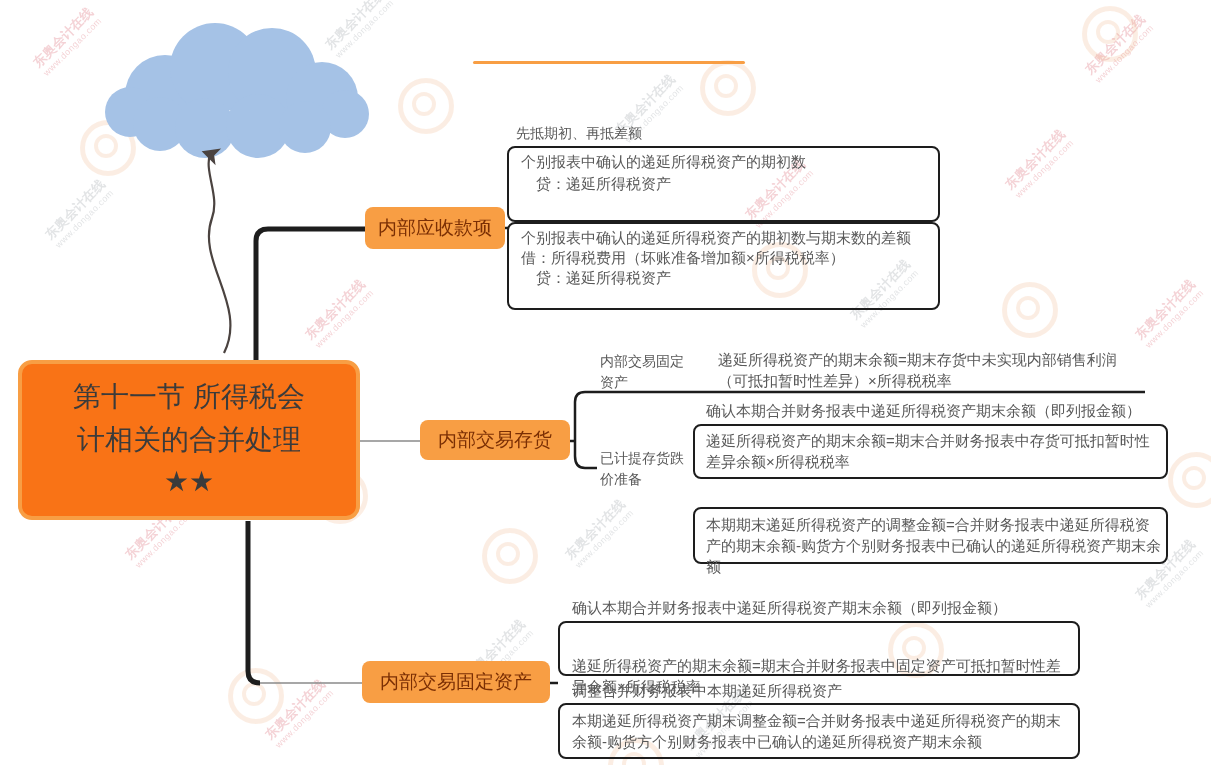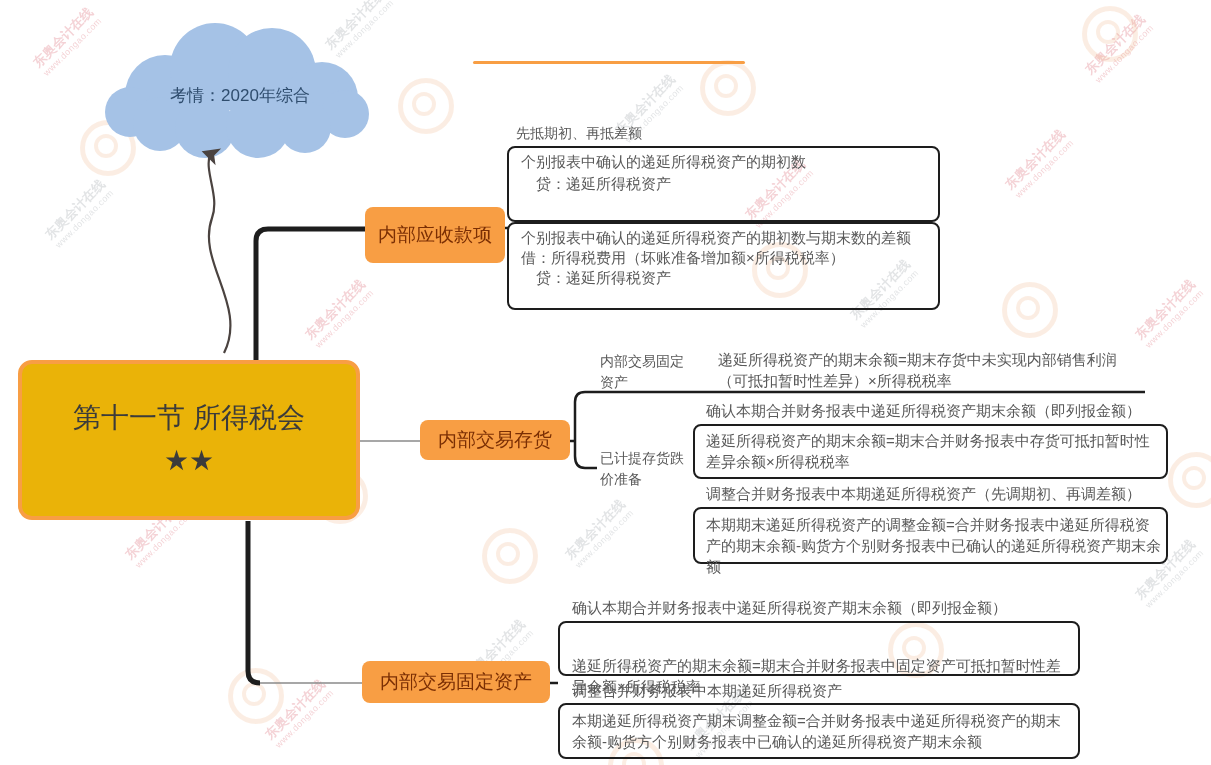--- a/index.html
+++ b/index.html
@@ -21,21 +21,21 @@
   .wm-ring{position:absolute;width:46px;height:46px;border:5px solid #F0B284;border-radius:50%;opacity:.22;}
   .wm-ring::after{content:"";position:absolute;left:9px;top:9px;width:16px;height:16px;border:4px solid #F0B284;border-radius:50%;}
   
   #wires{position:absolute;inset:0;z-index:1;pointer-events:none;}
   
   .node,.box,.txt,.lbl{position:absolute;z-index:2;box-sizing:border-box;}
   .title{position:absolute;z-index:2;font-size:20px;color:var(--title-text);text-align:center;letter-spacing:1px;}
   .title-underline{position:absolute;z-index:2;background:var(--accent);border-radius:2px;}
   .root-node{
     left:18px;top:360px;width:342px;height:160px;border:4px solid var(--accent);
-    border-radius:14px;background:#eab308;display:flex;align-items:center;justify-content:center;
+    border-radius:14px;background:#f97316;display:flex;align-items:center;justify-content:center;
     text-align:center;font-size:28px;color:#3B3B3B;line-height:1.52;
   }
   .branch-node{
     background:var(--accent);border-radius:8px;color:var(--node-text);
     display:flex;align-items:center;justify-content:center;font-size:19px;white-space:nowrap;
   }
   .box{border:2px solid var(--line);border-radius:8px;background:transparent;}
   .txt{font-size:15px;line-height:21px;color:var(--body-text);}
   .lbl{font-size:14px;line-height:21px;color:var(--body-text);}
   .cloud-text{position:absolute;z-index:2;font-size:17px;color:var(--cloud-text);text-align:center;}
@@ -155,30 +155,30 @@
 
     <path d="M 570 441 H 575 M 1145 392 H 585 Q 575 392 575 402 V 456 Q 575 468 585 468 H 597" fill="none" stroke="#1D1D1D" stroke-width="2.5"></path>
 
     <path d="M 550 683 H 558" fill="none" stroke="#1D1D1D" stroke-width="2.5"></path>
 
     <path d="M 505 228 H 509" fill="none" stroke="#1D1D1D" stroke-width="2.5"></path>
   </svg>
 
   <div class="title-underline" style="left:473px;top:61px;width:272px;height:3px;"></div>
 
-  <div class="cloud-text" style="left:130px;top:84px;width:220px;">考情：2020年综合</div>
 
   <div class="node root-node">
     <div>
       <span style="display:block">第十一节 所得税会</span>
+      <span style="display:block">计相关的合并处理</span>
       <span style="display:block">★★</span>
     </div>
   </div>
 
-  <div class="node branch-node" style="left:365px;top:207px;width:140px;height:56px;">内部应收款项</div>
+  <div class="node branch-node" style="left:365px;top:207px;width:140px;height:42px;">内部应收款项</div>
 
   <div class="lbl" style="left:516px;top:123px;">先抵期初、再抵差额</div>
 
   <div class="box" style="left:507px;top:146px;width:433px;height:76px;"></div>
   <div class="txt" style="left:521px;top:151px;width:415px;line-height:22px;">
     <div>个别报表中确认的递延所得税资产的期初数</div>
     <div>　贷：递延所得税资产</div>
   </div>
 
   <div class="box" style="left:507px;top:222px;width:433px;height:88px;"></div>
@@ -191,21 +191,20 @@
   <div class="node branch-node" style="left:420px;top:420px;width:150px;height:40px;">内部交易存货</div>
 
   <div class="lbl" style="left:600px;top:351px;width:84px;">内部交易固定资产</div>
   <div class="txt" style="left:718px;top:349px;width:420px;">递延所得税资产的期末余额=期末存货中未实现内部销售利润（可抵扣暂时性差异）×所得税税率</div>
 
   <div class="lbl" style="left:600px;top:448px;width:84px;">已计提存货跌价准备</div>
 
   <div class="txt" style="left:706px;top:400px;width:460px;white-space:nowrap;">确认本期合并财务报表中递延所得税资产期末余额（即列报金额）</div>
   <div class="box" style="left:693px;top:424px;width:475px;height:55px;"></div>
   <div class="txt" style="left:706px;top:430px;width:452px;">递延所得税资产的期末余额=期末合并财务报表中存货可抵扣暂时性差异余额×所得税税率</div>
-  <div class="txt" style="left:706px;top:483px;width:460px;white-space:nowrap;">调整合并财务报表中本期递延所得税资产（先调期初、再调差额）</div>
   <div class="box" style="left:693px;top:507px;width:475px;height:57px;"></div>
   <div class="txt" style="left:706px;top:514px;width:455px;">本期期末递延所得税资产的调整金额=合并财务报表中递延所得税资产的期末余额-购货方个别财务报表中已确认的递延所得税资产期末余额</div>
 
   <div class="node branch-node" style="left:362px;top:661px;width:188px;height:42px;">内部交易固定资产</div>
 
   <div class="txt" style="left:572px;top:597px;width:500px;white-space:nowrap;">确认本期合并财务报表中递延所得税资产期末余额（即列报金额）</div>
   <div class="box" style="left:558px;top:621px;width:522px;height:55px;"></div>
   <div class="txt" style="left:572px;top:655px;width:500px;">递延所得税资产的期末余额=期末合并财务报表中固定资产可抵扣暂时性差异余额×所得税税率</div>
   <div class="txt" style="left:572px;top:680px;width:500px;white-space:nowrap;">调整合并财务报表中本期递延所得税资产</div>
   <div class="box" style="left:558px;top:703px;width:522px;height:56px;"></div>

